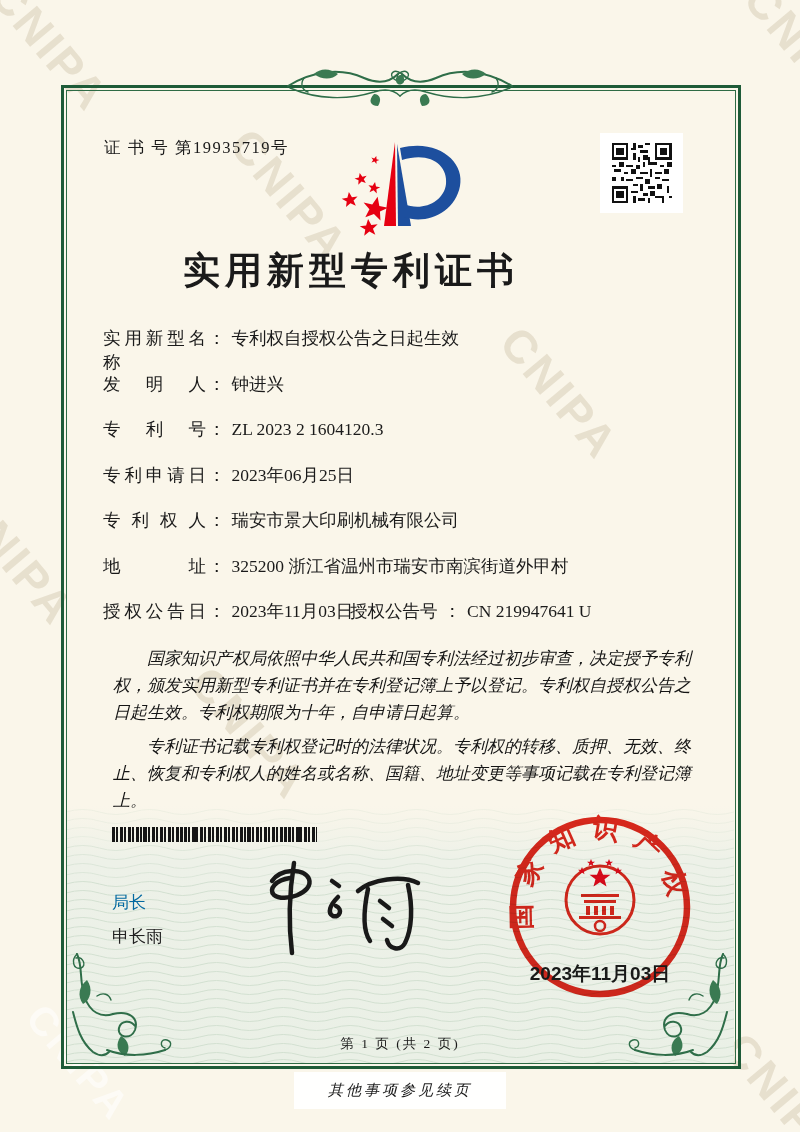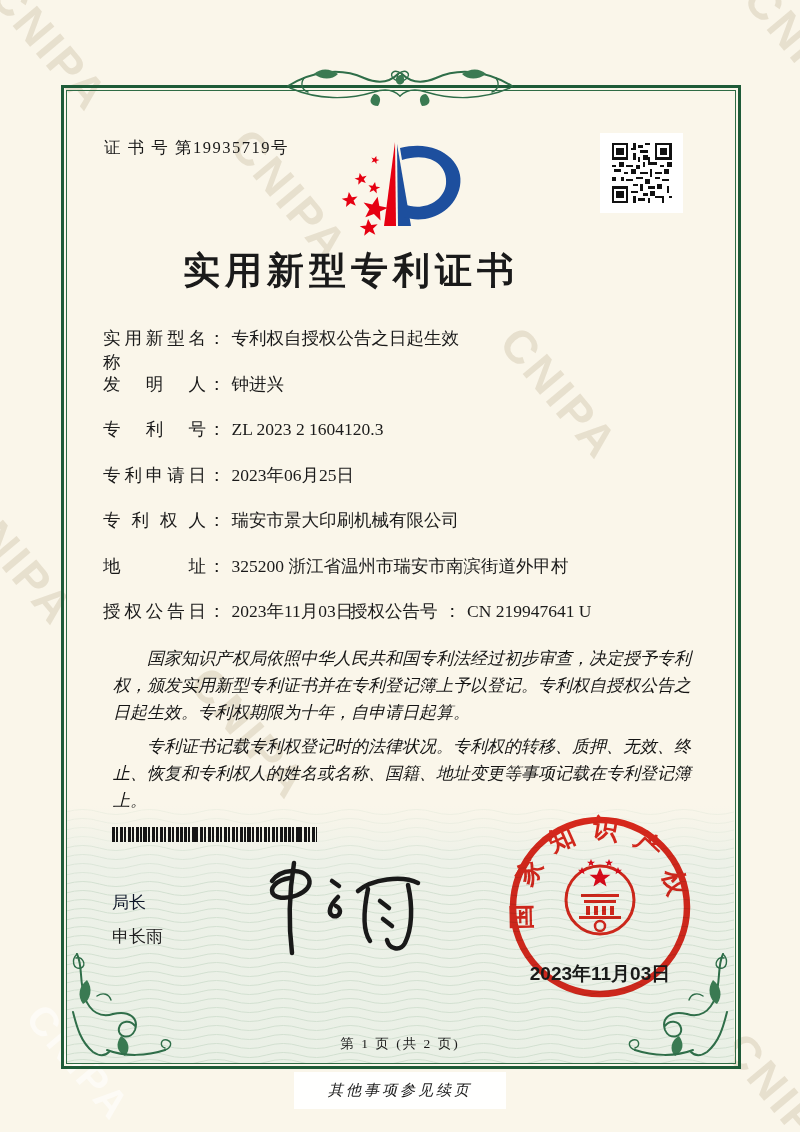--- a/index.html
+++ b/index.html
@@ -48,21 +48,21 @@
   .paras p{margin:0 10px 7px;font-size:17px;line-height:27px;text-indent:2em;
            font-style:italic;color:#141414;}
 
   .barcode{left:112px;top:827px;width:205px;height:15px;z-index:6;
     background-image:
       repeating-linear-gradient(90deg,#151515 0 2px,transparent 2px 4px),
       repeating-linear-gradient(90deg,#151515 0 3px,transparent 3px 8px),
       repeating-linear-gradient(90deg,transparent 0 5px,#151515 5px 6px,transparent 6px 13px);}
 
   .offtitle{left:112px;top:891px;font-family:"Liberation Sans","DejaVu Sans",sans-serif;
-            font-size:17px;z-index:6;color:#0f172a;}
+            font-size:17px;z-index:6;color:#0369a1;}
   .offname{left:112px;top:925px;font-family:Liberation Sans, sans-serif;
            font-size:17px;z-index:6;color:#222;}
   .sig{left:232px;top:843px;z-index:7;}
   .sig path{stroke:#191919;fill:none;stroke-width:4.5;stroke-linecap:round;stroke-linejoin:round;}
 
   .seal{left:505px;top:808px;z-index:8;mix-blend-mode:multiply;opacity:.96;}
 
   .pageinfo{left:0;top:1035px;width:800px;text-align:center;font-size:13.5px;z-index:6;letter-spacing:2px;}
   .note-wrap{left:0;top:1072px;width:800px;text-align:center;z-index:6;}
   .note{display:inline-block;background:rgba(255,255,255,.92);padding:9px 34px;

